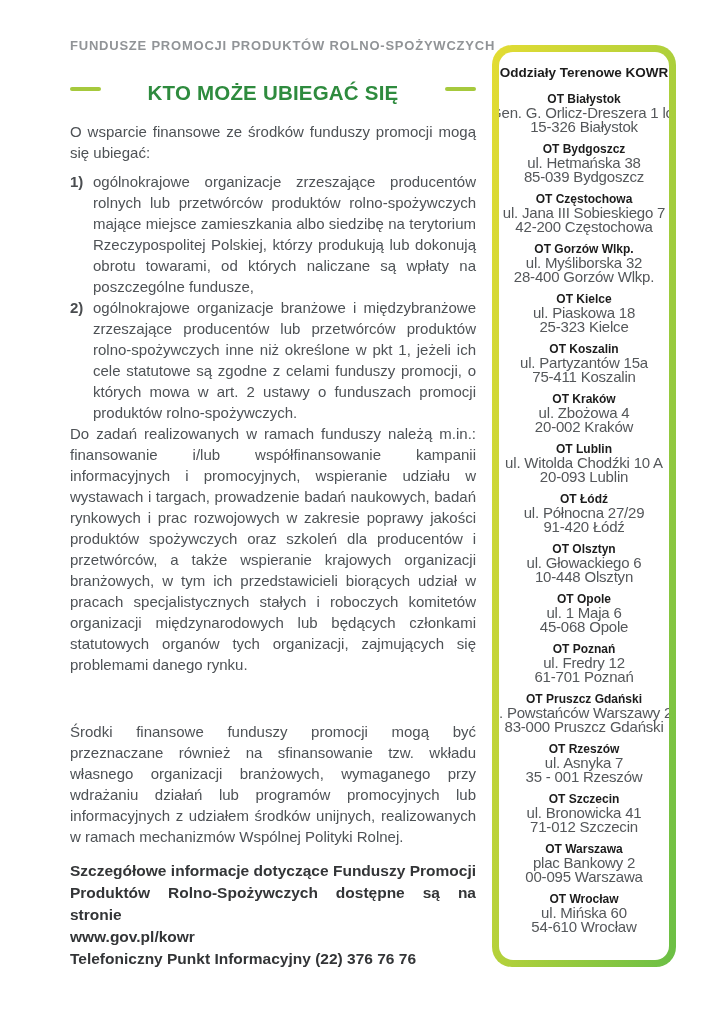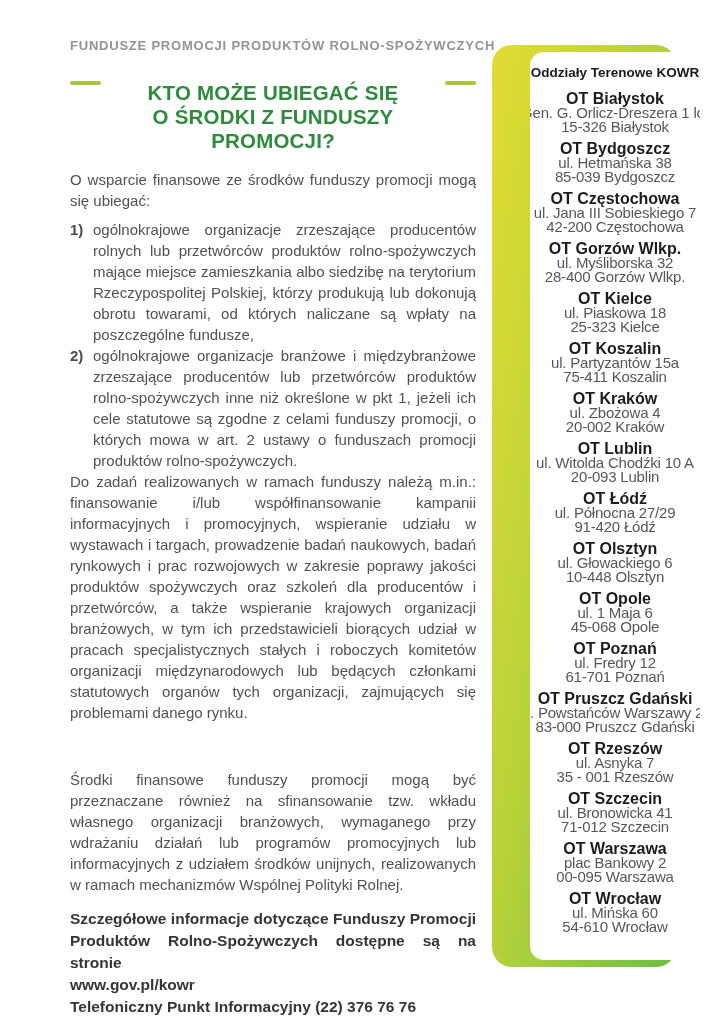--- a/index.html
+++ b/index.html
@@ -16,21 +16,21 @@
     position:absolute;left:70px;top:38px;width:406px;
   }
   .kicker{
     text-align:left;
     font-size:13px;font-weight:bold;letter-spacing:.06em;
     color:#919497;
     margin-bottom:28px;
     white-space:nowrap;
   }
   .title-row{
-    display:flex;align-items:flex-start;justify-content:space-between;
+    display:flex;align-items:center;justify-content:space-between;
     margin-bottom:16px;
   }
   .title-dash{
     flex:0 0 auto;width:31px;height:4px;border-radius:2px;
     background:#a6c93d;margin-bottom:8px;
   }
   .title-text{
     flex:1 1 auto;text-align:center;
     color:#2e8b3e;font-weight:bold;font-size:20.5px;line-height:24px;
     letter-spacing:.01em;
@@ -59,52 +59,50 @@
     border-radius:20px;
     background:linear-gradient(100deg,#e3dc33 0%,#b8d23a 45%,#6abf45 100%);
     padding:7px;box-sizing:border-box;
   }
   .sidebar-inner{
     background:#ffffff;border-radius:14px;
     width:100%;height:100%;box-sizing:border-box;
     padding:13px 4px 6px 4px;
     display:flex;flex-direction:column;align-items:center;
     overflow:hidden;
-    margin-left:31px;
   }
   .sidebar-title{
     font-size:13.5px;font-weight:bold;color:#1c1c1c;
     margin-bottom:12px;white-space:nowrap;
   }
   .office{
     text-align:center;margin-bottom:8px;
   }
   .office .office-name{
-    font-size:16px;font-weight:bold;color:#1c1c1c;
+    font-size:12px;font-weight:bold;color:#1c1c1c;
     line-height:14px;white-space:nowrap;
   }
   .office .office-line{
     font-size:15px;color:#54575a;line-height:14px;
     letter-spacing:-.2px;white-space:nowrap;
   }
 </style>
 </head>
 <body>
 
 <div class="page">
 
   <div class="main">
 
     <div class="kicker">FUNDUSZE PROMOCJI PRODUKTÓW ROLNO-SPOŻYWCZYCH</div>
 
     <div class="title-row">
       <div class="title-dash"></div>
       <div class="title-text">
         <span>KTO MOŻE UBIEGAĆ SIĘ</span>
-        <span>O ŚRODKI Z FUNDUSZY PROMOCJI?</span>
       </div>
       <div class="title-dash"></div>
     </div>
 
     <div class="body-copy">
 
       <div class="intro">O wsparcie finansowe ze środków funduszy promocji mogą się ubiegać:</div>
 
       <div>
 

